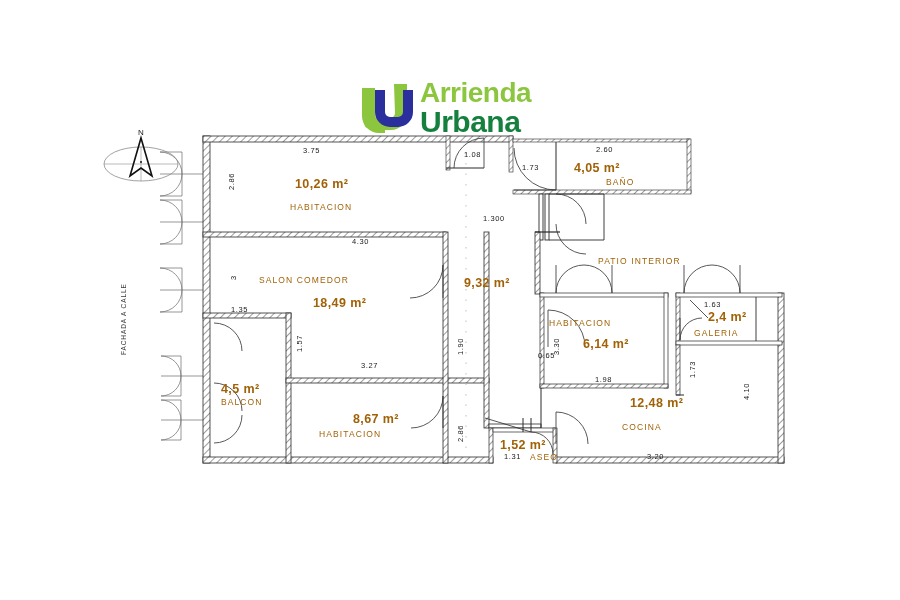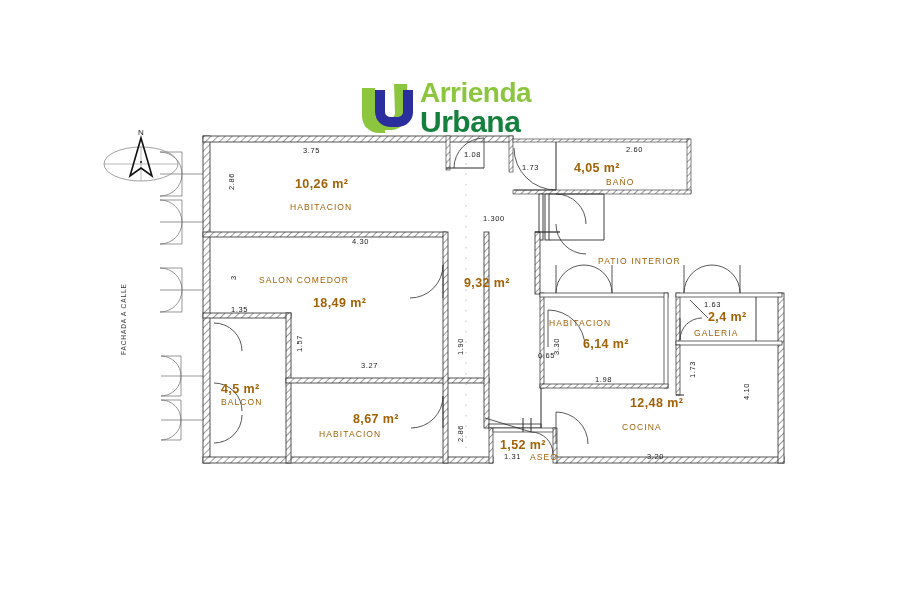--- a/index.html
+++ b/index.html
@@ -288,21 +288,21 @@
   <div class="lbl area" style="left:353px; top:412px;">8,67 m²</div>
   <div class="lbl rname" style="left:319px; top:429px;">HABITACION</div>
   <div class="lbl dim rot90" style="left:456px; top:442px;">2.86</div>
 
   <div class="lbl dim" style="left:464px; top:150px;">1.08</div>
   <div class="lbl dim" style="left:483px; top:214px;">1.300</div>
   <div class="lbl area" style="left:464px; top:276px;">9,32 m²</div>
   <div class="lbl dim" style="left:490px; top:351px;padding-left:48px;">0.65</div>
   <div class="lbl dim rot90" style="left:456px; top:355px;">1.90</div>
 
-  <div class="lbl dim" style="left:596px; top:145px;margin-left:30px;">2.60</div>
+  <div class="lbl dim" style="left:596px; top:145px;">2.60</div>
   <div class="lbl dim" style="left:522px; top:163px;">1.73</div>
   <div class="lbl area" style="left:574px; top:161px;">4,05 m²</div>
   <div class="lbl rname" style="left:606px; top:177px;">BAÑO</div>
 
   <div class="lbl area" style="left:500px; top:438px;">1,52 m²</div>
   <div class="lbl dim" style="left:504px; top:452px;">1.31</div>
   <div class="lbl rname" style="left:530px; top:452px;">ASEO</div>
 
   <div class="lbl rname" style="left:598px; top:256px;">PATIO INTERIOR</div>
 

